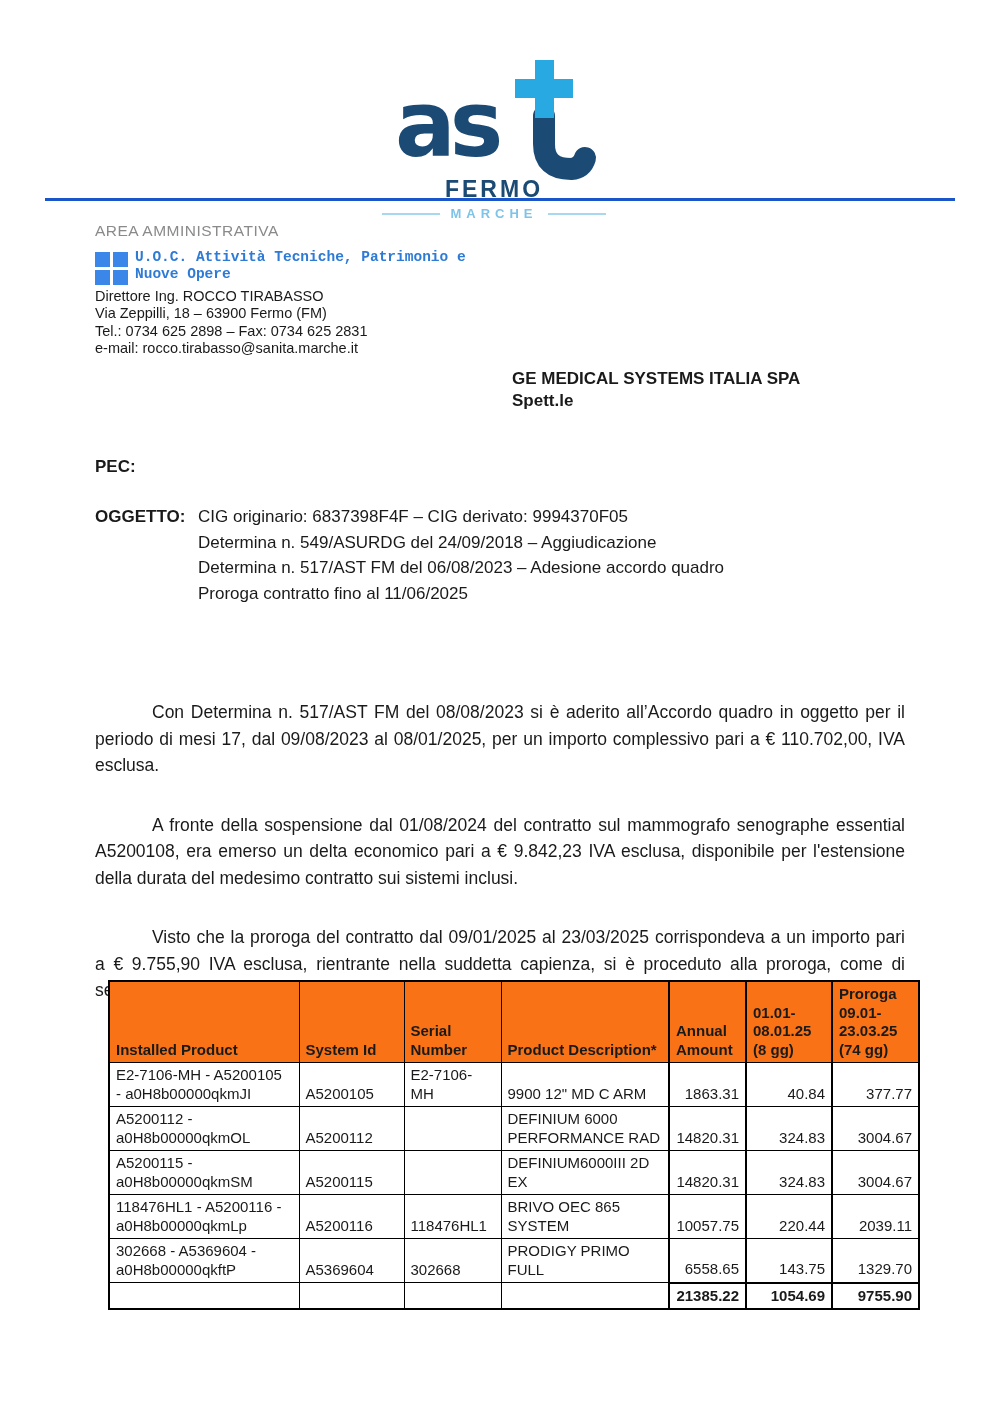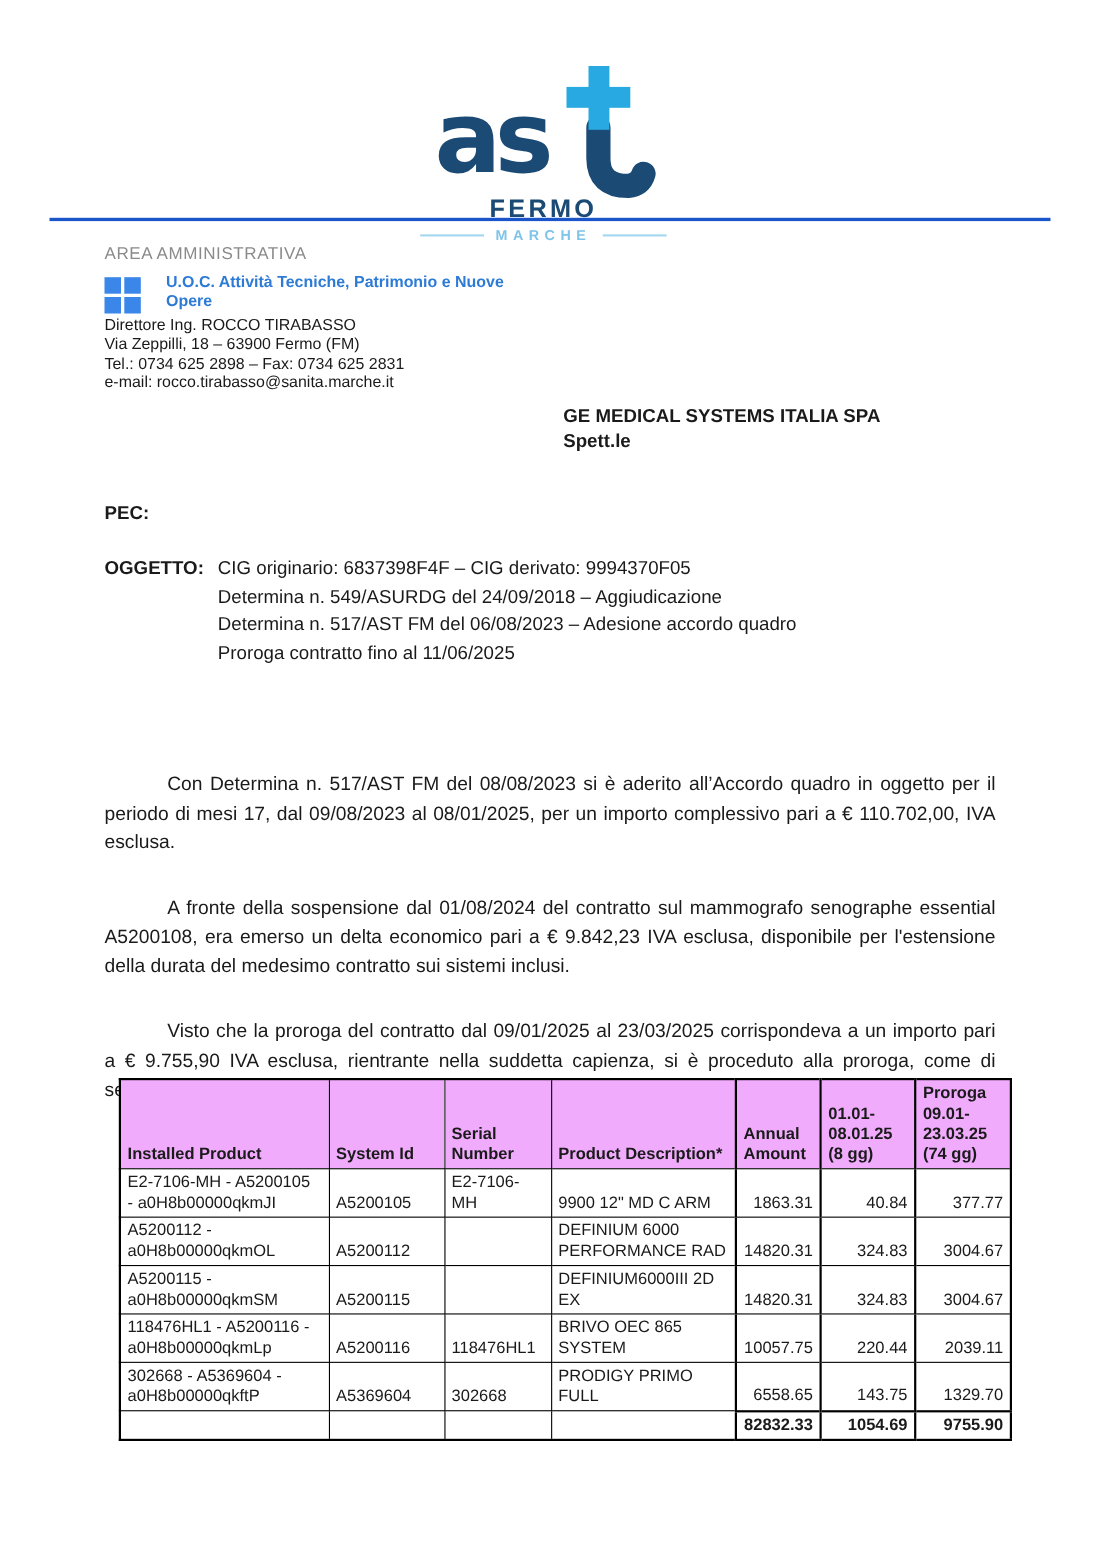--- a/index.html
+++ b/index.html
@@ -26,21 +26,21 @@
     margin-top:3px;
     display:flex;align-items:center;gap:10px;
     font-size:13px;color:#7ec3e8;letter-spacing:5px;font-weight:bold;
   }
   .logo-marche .dash{width:58px;height:2px;background:#a8d8f0;}
   
   .rule{position:absolute;top:198px;left:45px;width:910px;height:3px;background:#1a55c9;}
   
   .sender{position:absolute;left:95px;top:222px;width:400px;font-size:14.5px;line-height:17.5px;}
   .area-label{font-size:15.5px;color:#8a8a8a;letter-spacing:0.5px;margin-bottom:9px;}
-  .uoc-row{display:flex;align-items:flex-end;gap:23px;margin-bottom:3px;}
+  .uoc-row{display:flex;align-items:flex-end;gap:7px;margin-bottom:3px;font-family:Liberation Mono, monospace;}
   .grid-icon{display:grid;grid-template-columns:15px 15px;grid-template-rows:15px 15px;gap:3px;}
   .grid-icon span{background:#3a86e9;display:block;}
   .uoc-text{font-weight:bold;color:#2e7bd6;font-size:14.5px;padding-bottom:1px;}
   
   .prot{position:absolute;left:490px;top:303px;font-size:17px;font-weight:bold;white-space:nowrap;}
   .recipient{position:absolute;left:512px;top:368px;font-size:17px;font-weight:bold;line-height:21.5px;}
   
   .pec{position:absolute;left:95px;top:457px;font-size:17px;font-weight:bold;}
   .subject{position:absolute;left:95px;top:504px;width:810px;display:flex;font-size:17px;line-height:25.5px;}
   .subject-label{width:103px;flex:0 0 103px;font-weight:bold;}
@@ -61,21 +61,21 @@
   table.data th,table.data td{
     border:1px solid #000;
     vertical-align:bottom;
     padding:3px 6px;
     white-space:pre-line;
     overflow:hidden;
     text-align:left;
     font-weight:normal;
   }
   table.data{border:2px solid #000;}
-  table.data th{background:#f0abfc;font-weight:bold;}
+  table.data th{background:#f97316;font-weight:bold;}
   table.data .hdr{height:78px;}
   table.data .row{height:36px;}
   table.data .tot{height:17px;}
   table.data td.num{text-align:right;}
   table.data .c5,table.data .c6,table.data .c7{border-left:2px solid #000;}
   table.data .tot td{font-weight:bold;}
   table.data .tot td.num{border-top:2px solid #000;border-bottom:2px solid #000;}
 </style>
 </head>
 <body>
@@ -223,20 +223,20 @@
       <td class="c4">PRODIGY PRIMO FULL</td>
       <td class="c5 num">6558.65</td>
       <td class="c6 num">143.75</td>
       <td class="c7 num">1329.70</td>
     </tr>
     <tr class="tot">
       <td class="c1"></td>
       <td class="c2"></td>
       <td class="c3"></td>
       <td class="c4"></td>
-      <td class="c5 num">82832.33</td>
+      <td class="c5 num">21385.22</td>
       <td class="c6 num">1054.69</td>
       <td class="c7 num">9755.90</td>
     </tr>
   </tbody>
     </table>
 
 </div>
 
 </body></html>

